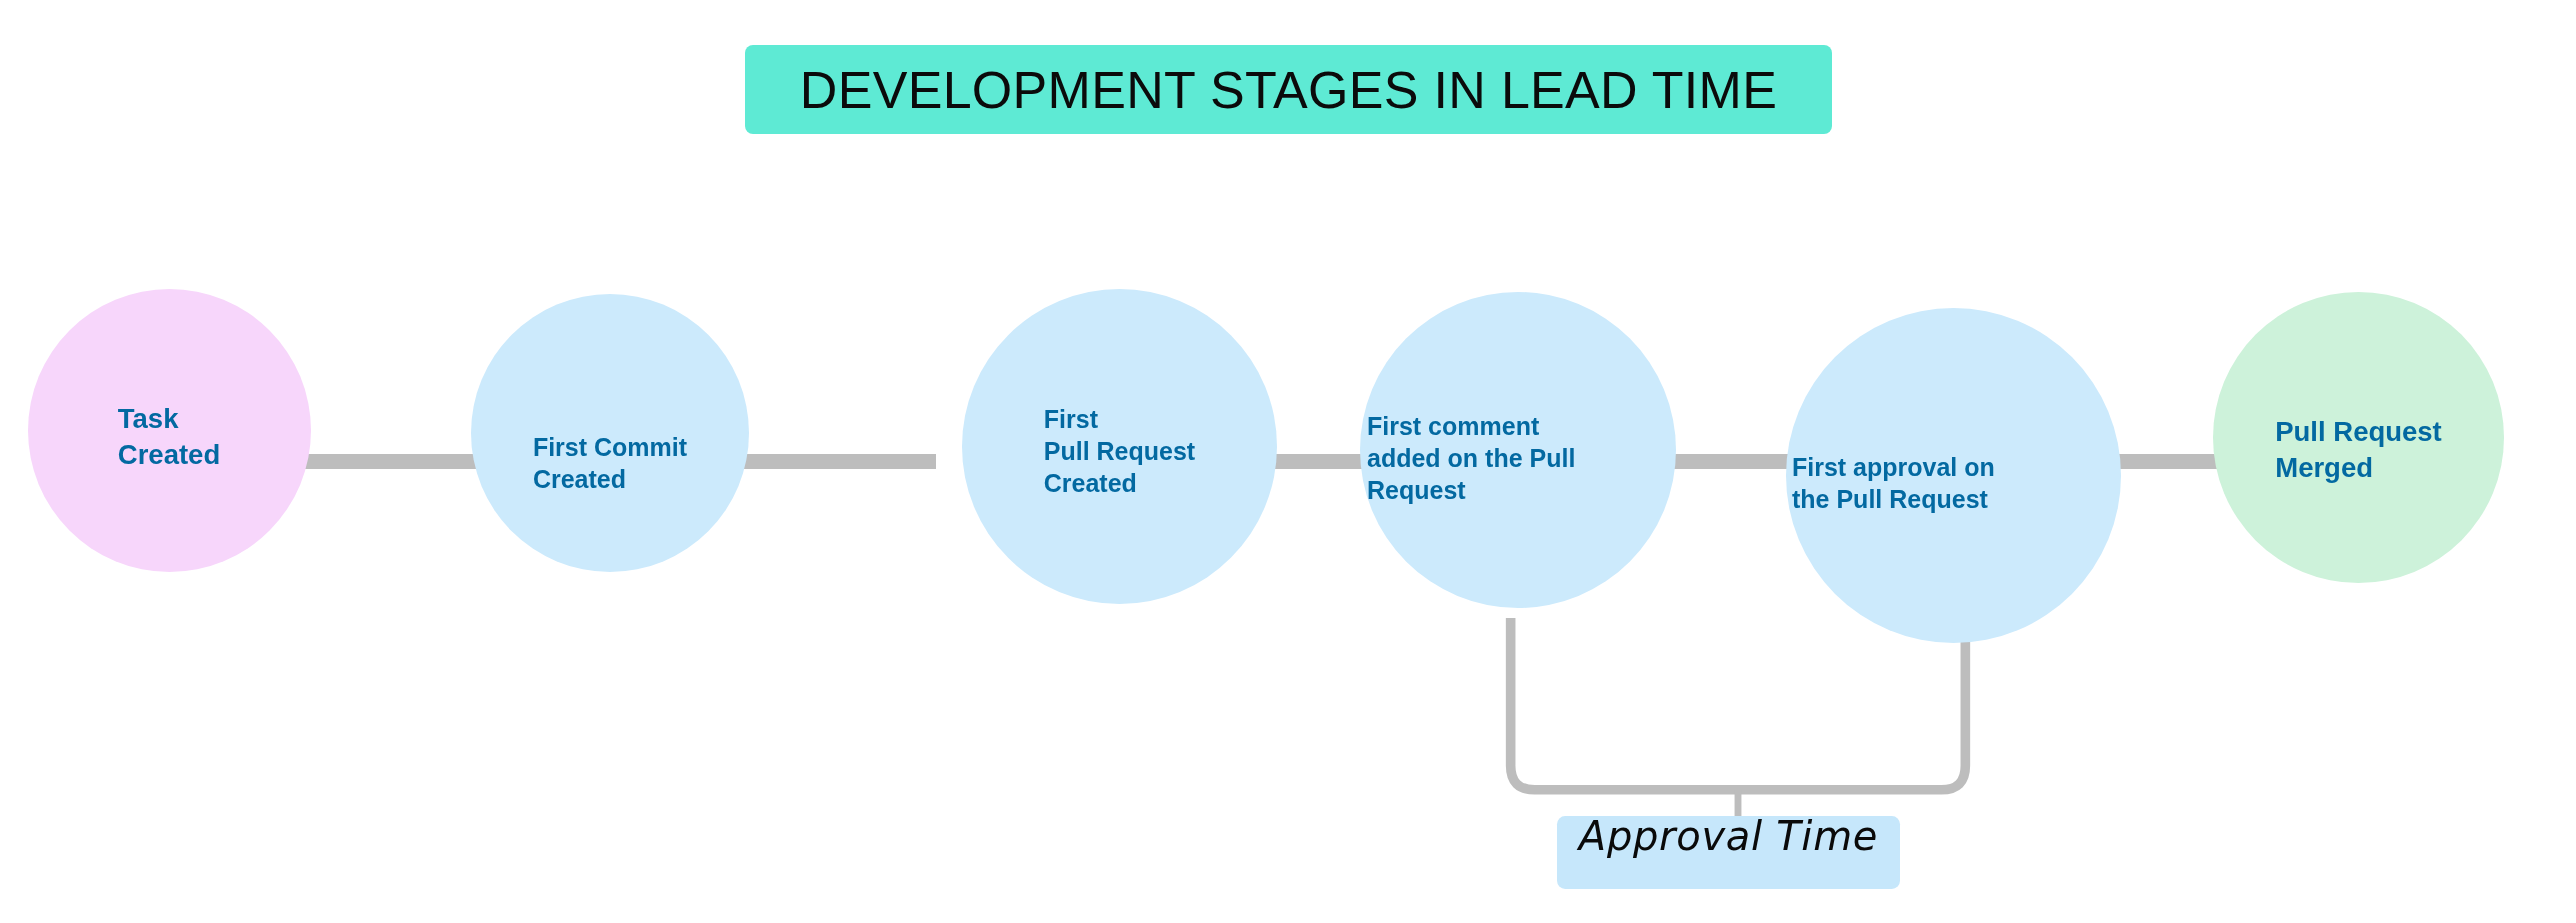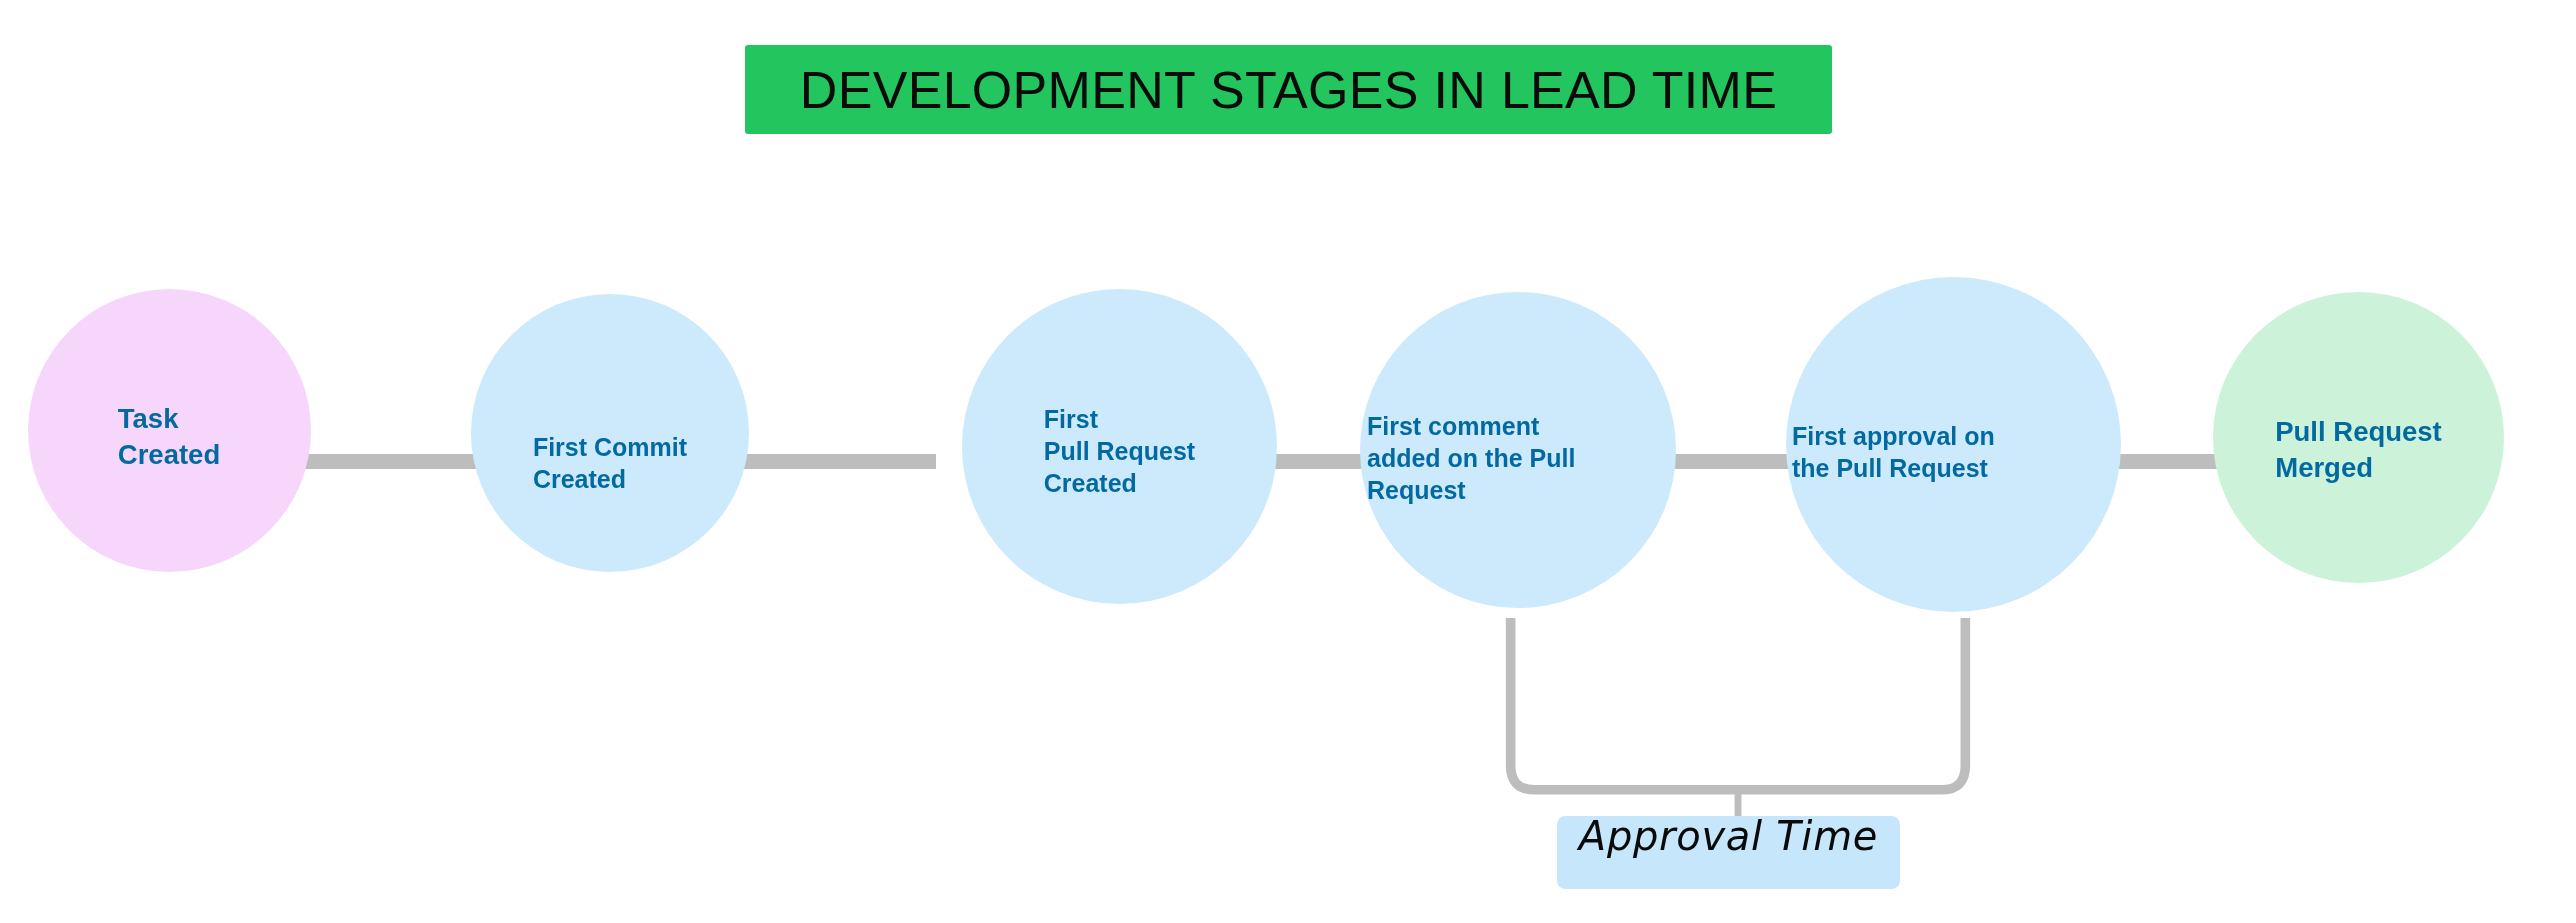--- a/index.html
+++ b/index.html
@@ -21,22 +21,22 @@
     overflow: hidden;
   }
 
   
   #title-banner {
     position: absolute;
     left: 745px;
     top: 45px;
     width: 1087px;
     height: 89px;
-    background: #22c55e;
-    border-radius: 3px;
+    background: #5eead4;
+    border-radius: 8px;
     display: flex;
     align-items: center;
     justify-content: center;
     box-sizing: border-box;
   }
   #title-text {
     font-family: "Liberation Sans", sans-serif;
     font-size: 52px;
     font-weight: 400;
     letter-spacing: 0.3px;
@@ -70,21 +70,21 @@
     text-align: left;
     line-height: 1.28;
     white-space: pre-line;
     padding: 0 1.4px;
   }
 
   .node-task       { left: 27.5px;   top: 289px; width: 283px; height: 283px; background: #f7d6fb; }
   .node-commit     { left: 471px;  top: 294px; width: 278px; height: 278px; background: #cceafc; }
   .node-pr         { left: 962px; top: 289px; width: 315px; height: 315px; background: #cceafc; }
   .node-comment    { left: 1360px; top: 292px; width: 316px; height: 316px; background: #cceafc; }
-  .node-approval   { left: 1786px; top: 277px; width: 335px; height: 335px; background: #cceafc; }
+  .node-approval   { left: 1786px; top: 308px; width: 335px; height: 335px; background: #cceafc; }
   .node-merged     { left: 2213px; top: 292px; width: 291px; height: 291px; background: #cdf2da; }
 
   .node-task     .stage-label { font-size: 27.5px; }
   .node-commit   .stage-label { font-size: 25px; margin-top: 44px; }
   .node-pr       .stage-label { font-size: 25px; }
   .node-comment  .stage-label { font-size: 25px; width: 302px; }
   .node-approval .stage-label { font-size: 25px; width: 323px; }
   .node-merged   .stage-label { font-size: 27.5px; }
 
   

